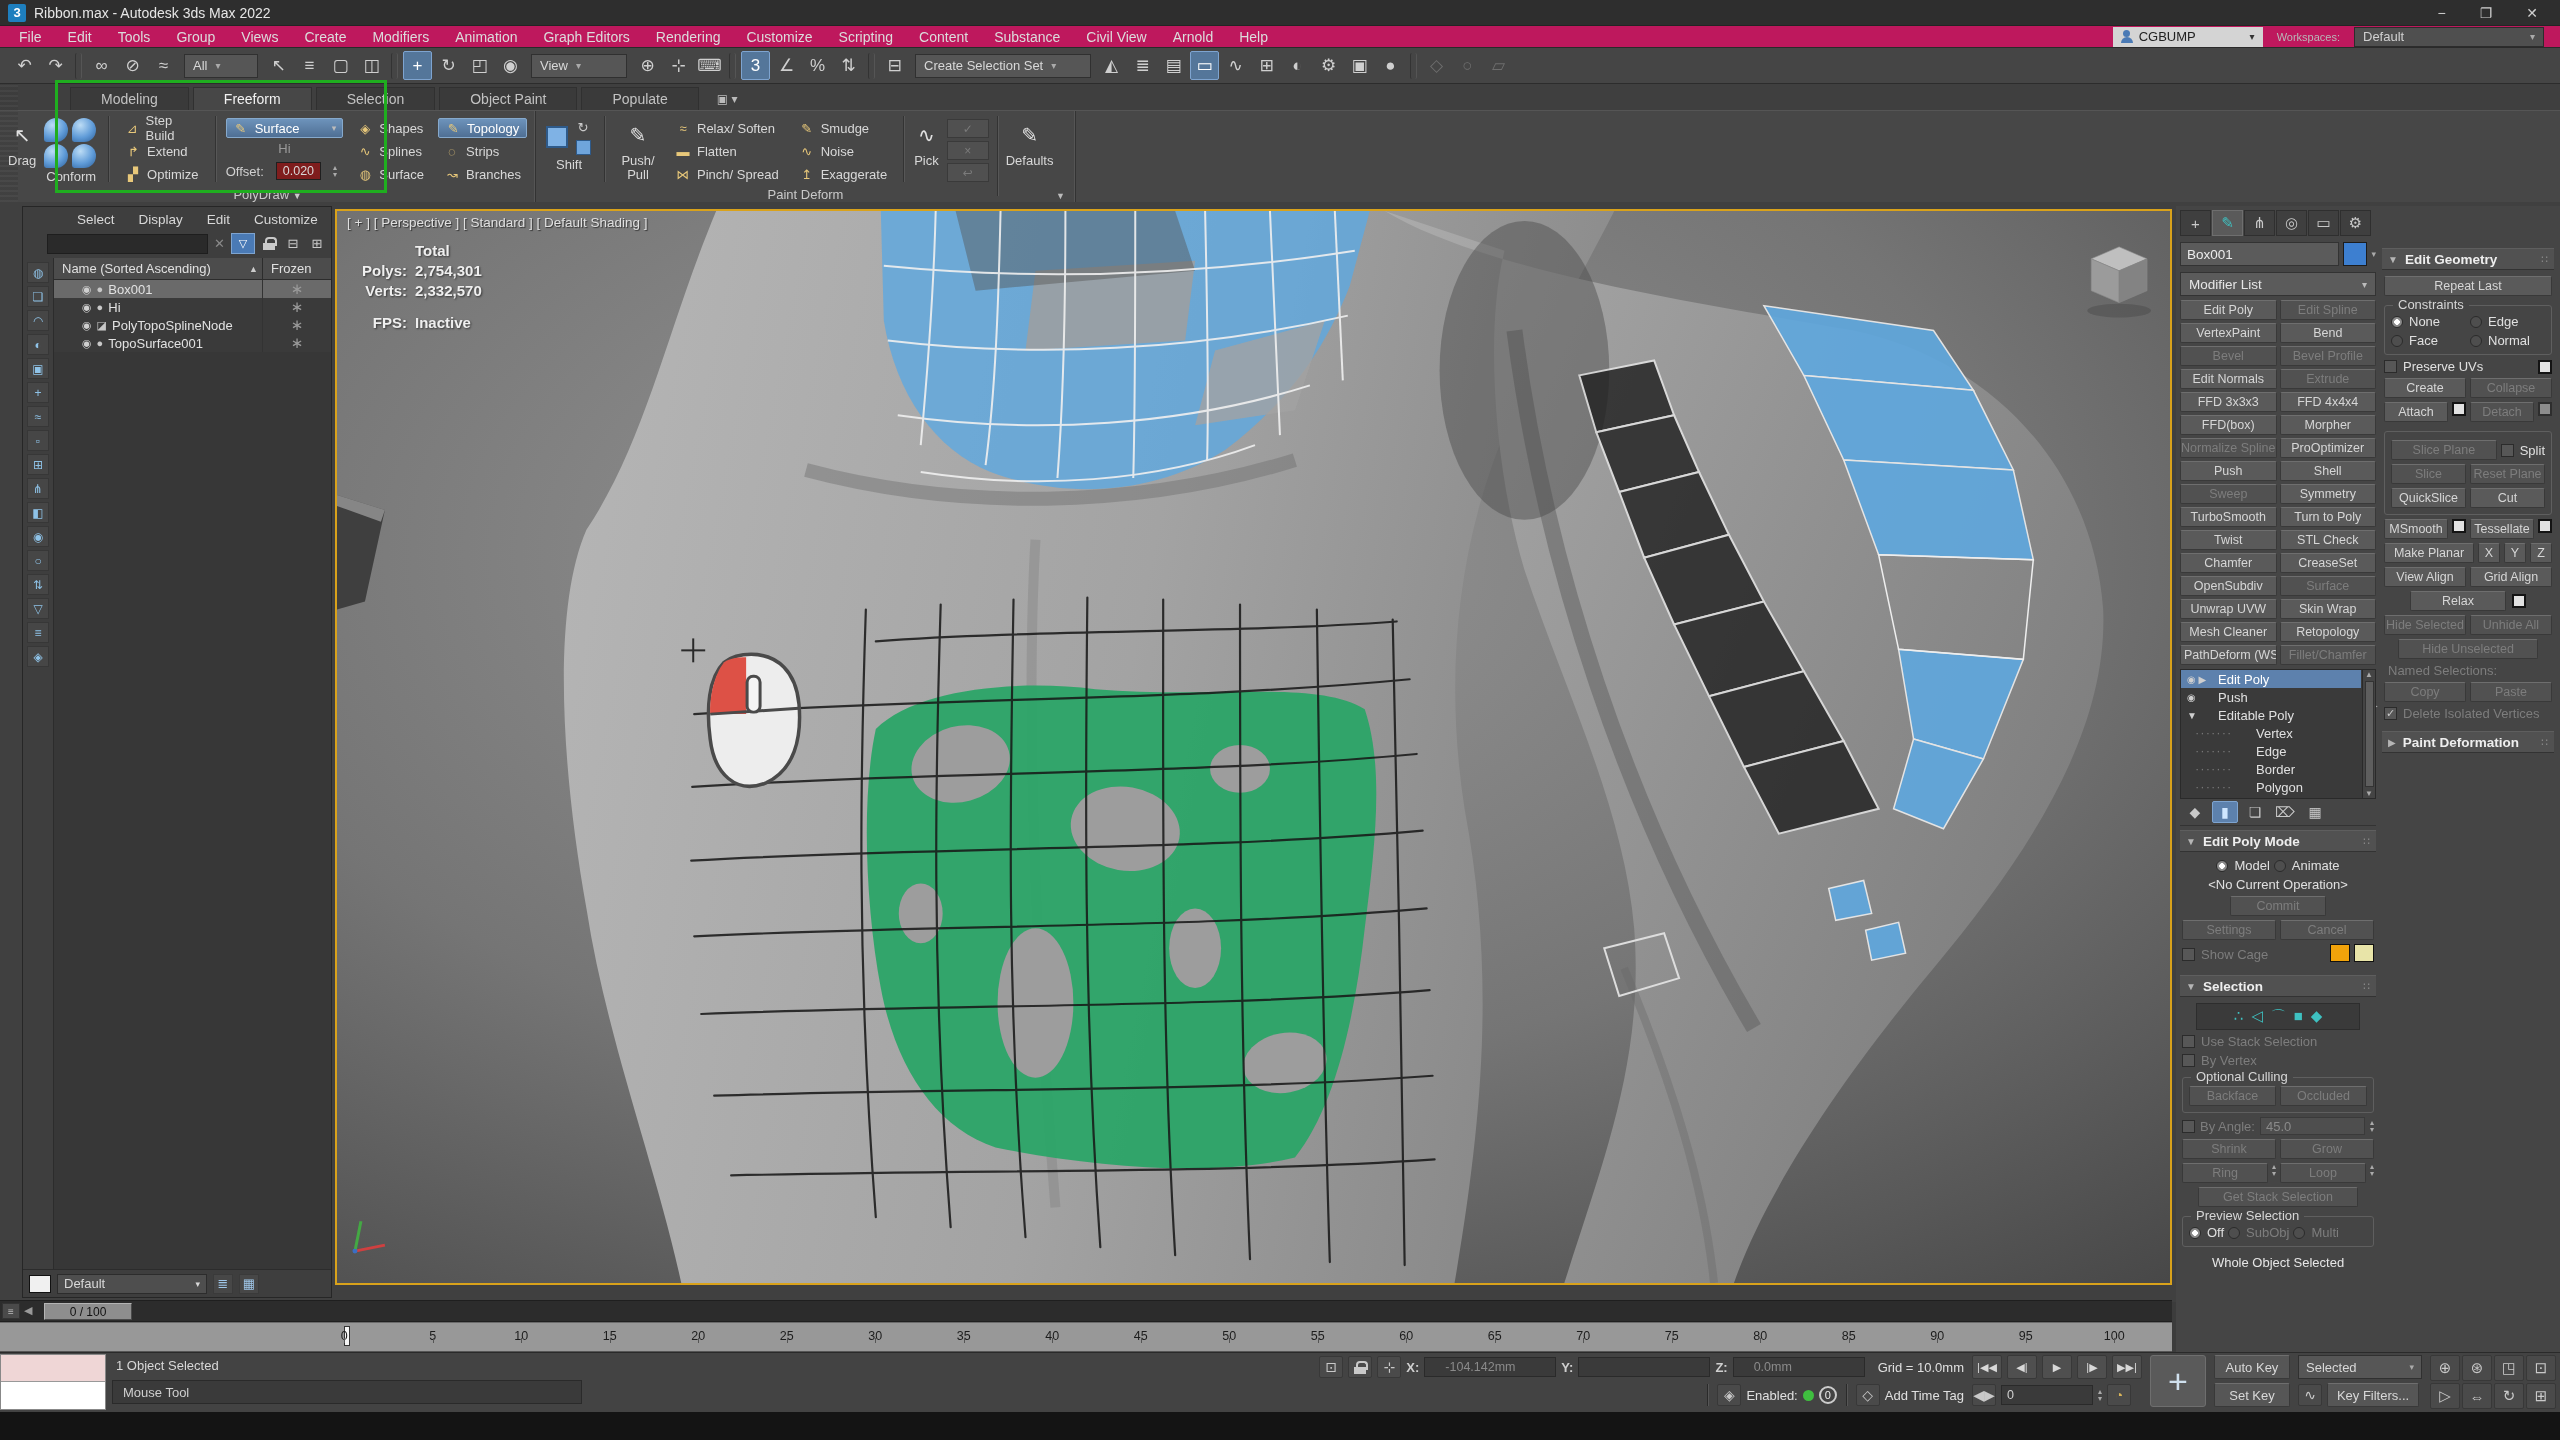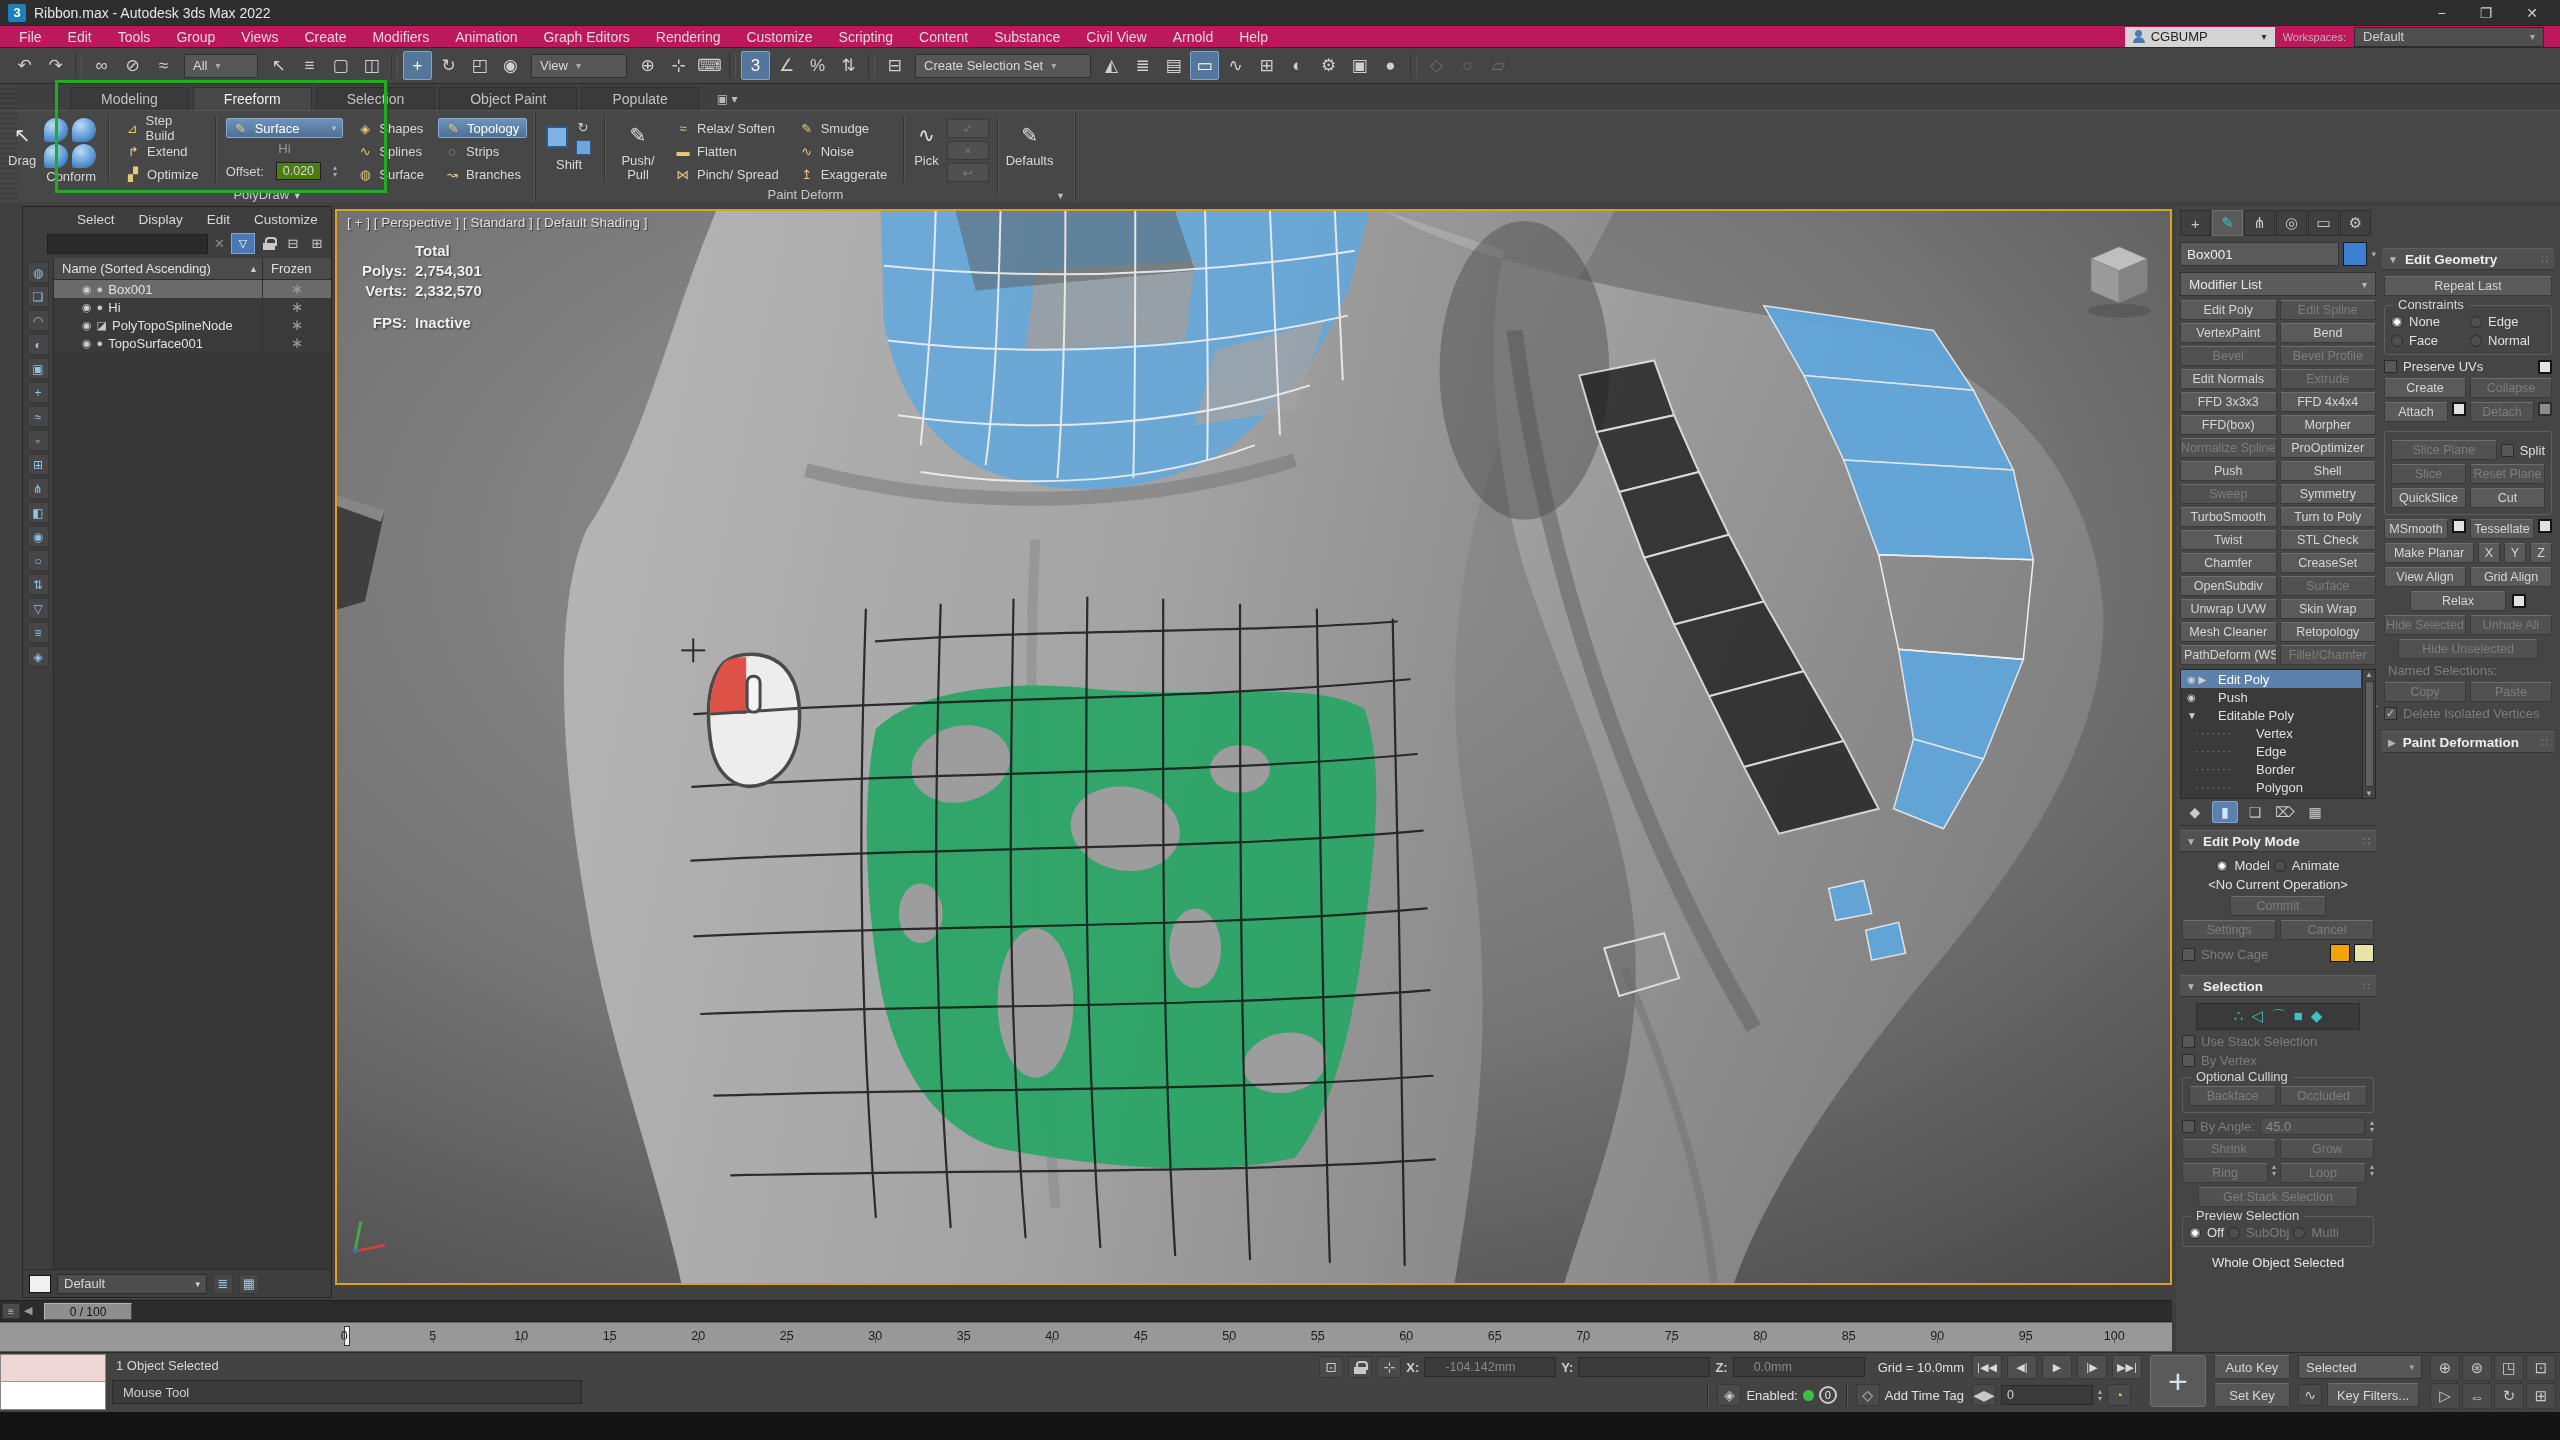--- a/index.html
+++ b/index.html
@@ -11,21 +11,21 @@
   #titlebar{position:absolute;left:0;top:0;width:2560px;height:26px;background:#2e2e2e;display:flex;align-items:center;padding:0 8px;border-bottom:1px solid #242424;}
   .applogo{width:18px;height:18px;background:#1e7fbe;color:#fff;font-weight:bold;font-size:13px;display:flex;align-items:center;justify-content:center;border-radius:2px;margin-right:8px;}
   .title-text{color:#e6e6e6;font-size:14px;}
   .winbtns{margin-left:auto;display:flex;gap:34px;padding-right:14px;color:#cfcfcf;font-size:14px;}
   .winbtns span{cursor:default;}
 
   
   #menubar{position:absolute;left:0;top:26px;width:2560px;height:22px;background:#be185d;border-bottom:1px solid #2a2a2a;display:flex;align-items:center;}
   .menu-items{display:flex;align-items:center;padding-left:6px;}
   .menu-item{padding:0 13px;font-size:14px;color:#dcdcdc;line-height:22px;}
-  .mb-right{margin-left:auto;display:flex;align-items:center;gap:8px;padding-right:16px;}
+  .mb-right{margin-left:auto;display:flex;align-items:center;gap:14px;padding-right:16px;}
   .userbox{height:20px;background:#d4d4d4;color:#222;display:flex;align-items:center;gap:6px;padding:0 8px;min-width:150px;font-size:13px;}
   .person-icon{display:inline-flex;flex-direction:column;align-items:center;}
   .p-head{width:7px;height:7px;border-radius:50%;background:#4a7ab5;display:block;}
   .p-body{width:12px;height:6px;border-radius:6px 6px 0 0;background:#4a7ab5;display:block;}
   .userbox .dd{margin-left:auto;color:#333;font-size:10px;}
   .ws-label{color:#b8b8b8;font-size:11px;}
   .wsbox{height:20px;background:#4f4f4f;border:1px solid #2c2c2c;display:flex;align-items:center;min-width:190px;padding:0 8px;color:#d0d0d0;}
   .wsbox .dd{margin-left:auto;font-size:10px;color:#aaa;}
 
   
@@ -57,21 +57,21 @@
   .tile-icon{font-size:20px;color:#e0e0e0;height:34px;display:flex;align-items:center;}
   .spheres{display:grid;grid-template-columns:26px 26px;gap:2px;}
   .sph{width:24px;height:24px;border-radius:50% 50% 50% 10%;background:radial-gradient(circle at 35% 30%,#bcdcf5,#5f9bd8 55%,#2c5d96);}
   .rcol{display:flex;flex-direction:column;gap:3px;padding-top:2px;}
   .rbtn{display:flex;align-items:center;gap:6px;height:20px;padding:0 6px;font-size:13px;color:#d8d8d8;border-radius:2px;}
   .rbtn .ri{font-size:13px;color:#e8c87a;width:16px;text-align:center;}
   .rbtn.active{background:linear-gradient(#6d93bb,#4f6f94);border:1px solid #86a9cc;color:#fff;}
   .rbtn .dd{font-size:9px;color:#bbb;margin-left:2px;}
   .robj{text-align:center;color:#9a9a9a;font-size:13px;height:18px;}
   .roffset{display:flex;align-items:center;gap:12px;font-size:13px;color:#d0d0d0;}
-  .numfield{background:#4d7c0f;border:1px solid #1f1f1f;padding:1px 6px;color:#d8d8d8;font-size:12.5px;}
+  .numfield{background:#7f1d1d;border:1px solid #1f1f1f;padding:1px 6px;color:#d8d8d8;font-size:12.5px;}
   .spin{display:inline-flex;flex-direction:column;line-height:7px;font-size:8px;color:#aaa;}
   .pd-mini{display:grid;grid-template-columns:26px 22px;grid-template-rows:18px 18px;gap:2px;align-items:center;justify-items:center;height:38px;}
   .shift-sq{width:22px;height:22px;background:#7fb2e5;border:2px solid #2e5a8a;grid-row:1/3;}
   .mini-g{color:#c9c9c9;font-size:13px;}
   .mini-sq2{width:15px;height:15px;background:#6fa5dc;border:1px solid #2e5a8a;}
   .vbtns{display:flex;flex-direction:column;gap:3px;padding-top:3px;}
   .vbtn{width:42px;height:19px;background:#505050;border:1px solid #3a3a3a;color:#7b7b7b;display:flex;align-items:center;justify-content:center;font-size:12px;}
   .def-sep{width:1px;height:80px;background:#333;box-shadow:1px 0 0 #575757;}
   .pd-arrow{position:absolute;right:10px;bottom:2px;font-size:9px;color:#bbb;}
   #green-annotation{position:absolute;left:55px;top:80px;width:332px;height:113px;border:3px solid #1fae1f;pointer-events:none;z-index:40;}

